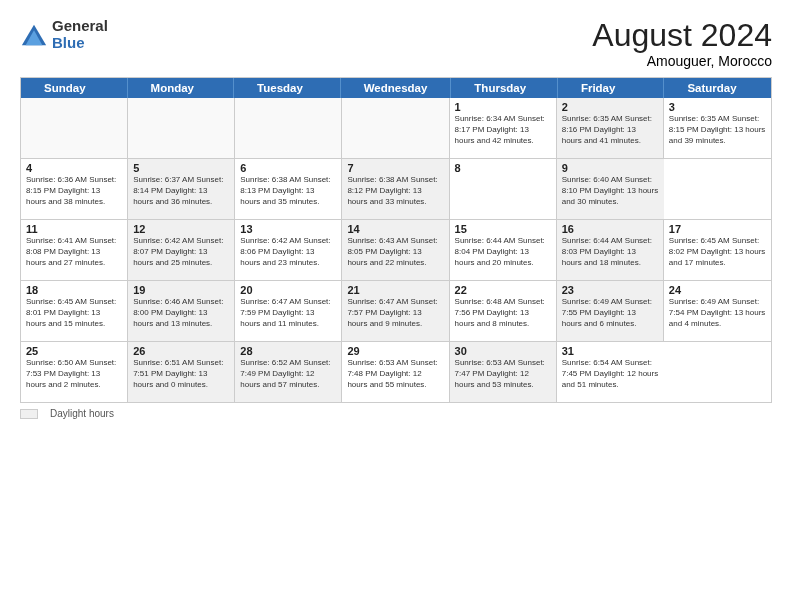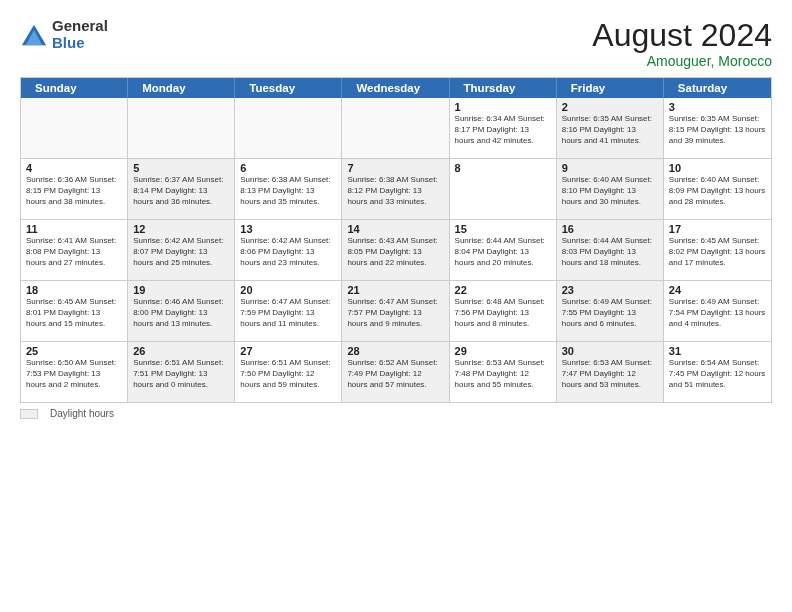--- a/index.html
+++ b/index.html
@@ -52,38 +52,38 @@
       margin-left: 45px;
     }
     .main-title {
       font-size: 32px;
       font-weight: 300;
       color: #222;
       line-height: 1.1;
     }
     .subtitle {
       font-size: 14px;
-      color: #15803d;
+      color: #000000;
     }
     .calendar {
       flex: 1;
       display: flex;
       flex-direction: column;
       border: 1px solid #ccc;
     }
     .cal-header {
       display: grid;
       grid-template-columns: repeat(7, 1fr);
       background: #2e6db4;
     }
     .cal-header-cell {
       color: #fff;
       font-size: 11.5px;
       font-weight: bold;
-      padding: 4px 14px;
+      padding: 4px 23px;
       border-right: 1px solid #5590cc;
       text-align: left;
     }
     .cal-header-cell:last-child { border-right: none; }
     .cal-body {
       flex: 1;
       display: flex;
       flex-direction: column;
     }
     .cal-row {
@@ -216,26 +216,20 @@
           </div>
           <div class="cal-cell">
             <span class="day-num">8</span>
           </div>
           <div class="cal-cell shaded">
             <span class="day-num">9</span>
             <div class="cell-text">Sunrise: 6:40 AM
 Sunset: 8:10 PM
 Daylight: 13 hours and 30 minutes.</div>
           </div>
-          <div class="cal-cell">
-            <span class="day-num">10</span>
-            <div class="cell-text">Sunrise: 6:40 AM
-Sunset: 8:09 PM
-Daylight: 13 hours and 28 minutes.</div>
-          </div>
         </div>
         <div class="cal-row">
           <div class="cal-cell">
             <span class="day-num">11</span>
             <div class="cell-text">Sunrise: 6:41 AM
 Sunset: 8:08 PM
 Daylight: 13 hours and 27 minutes.</div>
           </div>
           <div class="cal-cell shaded">
             <span class="day-num">12</span>
@@ -323,26 +317,20 @@
             <span class="day-num">25</span>
             <div class="cell-text">Sunrise: 6:50 AM
 Sunset: 7:53 PM
 Daylight: 13 hours and 2 minutes.</div>
           </div>
           <div class="cal-cell shaded">
             <span class="day-num">26</span>
             <div class="cell-text">Sunrise: 6:51 AM
 Sunset: 7:51 PM
 Daylight: 13 hours and 0 minutes.</div>
-          </div>
-          <div class="cal-cell">
-            <span class="day-num">27</span>
-            <div class="cell-text">Sunrise: 6:51 AM
-Sunset: 7:50 PM
-Daylight: 12 hours and 59 minutes.</div>
           </div>
           <div class="cal-cell shaded">
             <span class="day-num">28</span>
             <div class="cell-text">Sunrise: 6:52 AM
 Sunset: 7:49 PM
 Daylight: 12 hours and 57 minutes.</div>
           </div>
           <div class="cal-cell">
             <span class="day-num">29</span>
             <div class="cell-text">Sunrise: 6:53 AM

